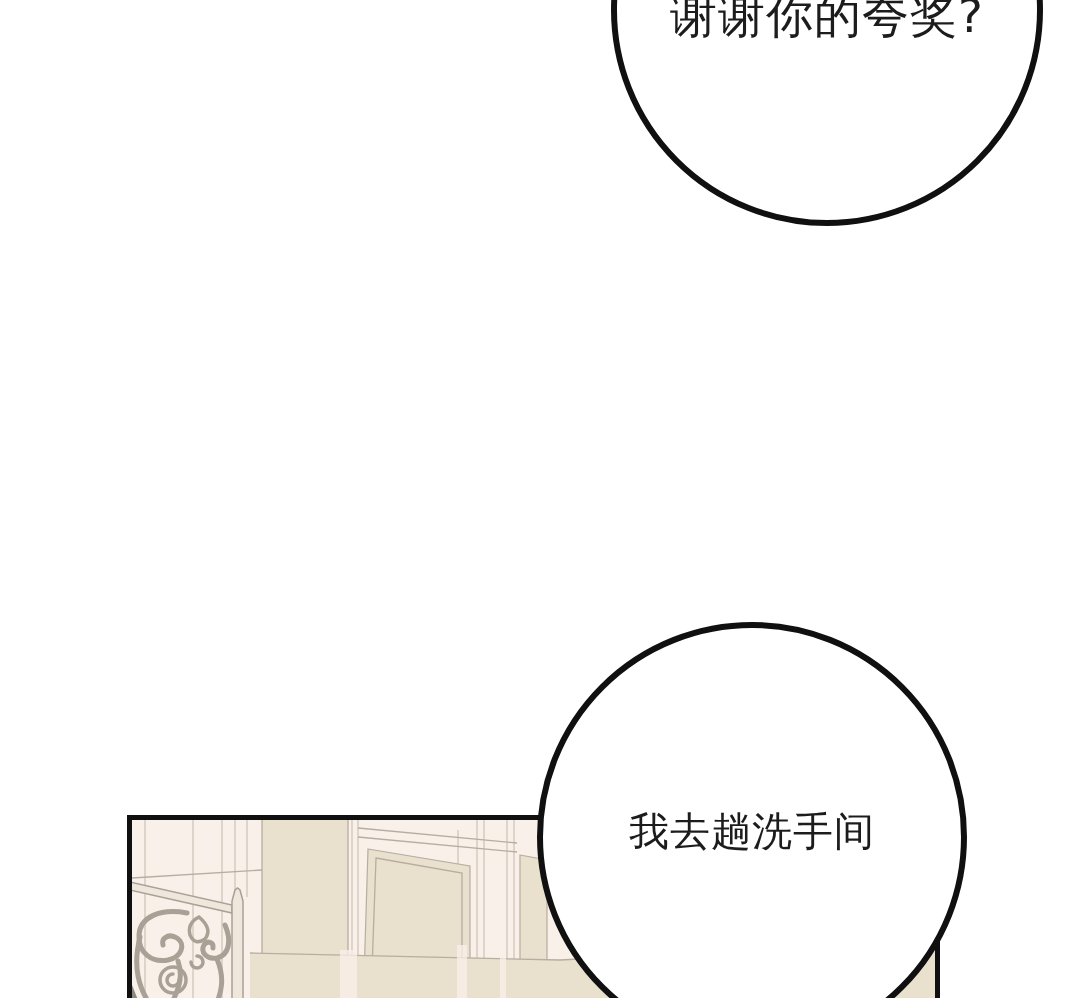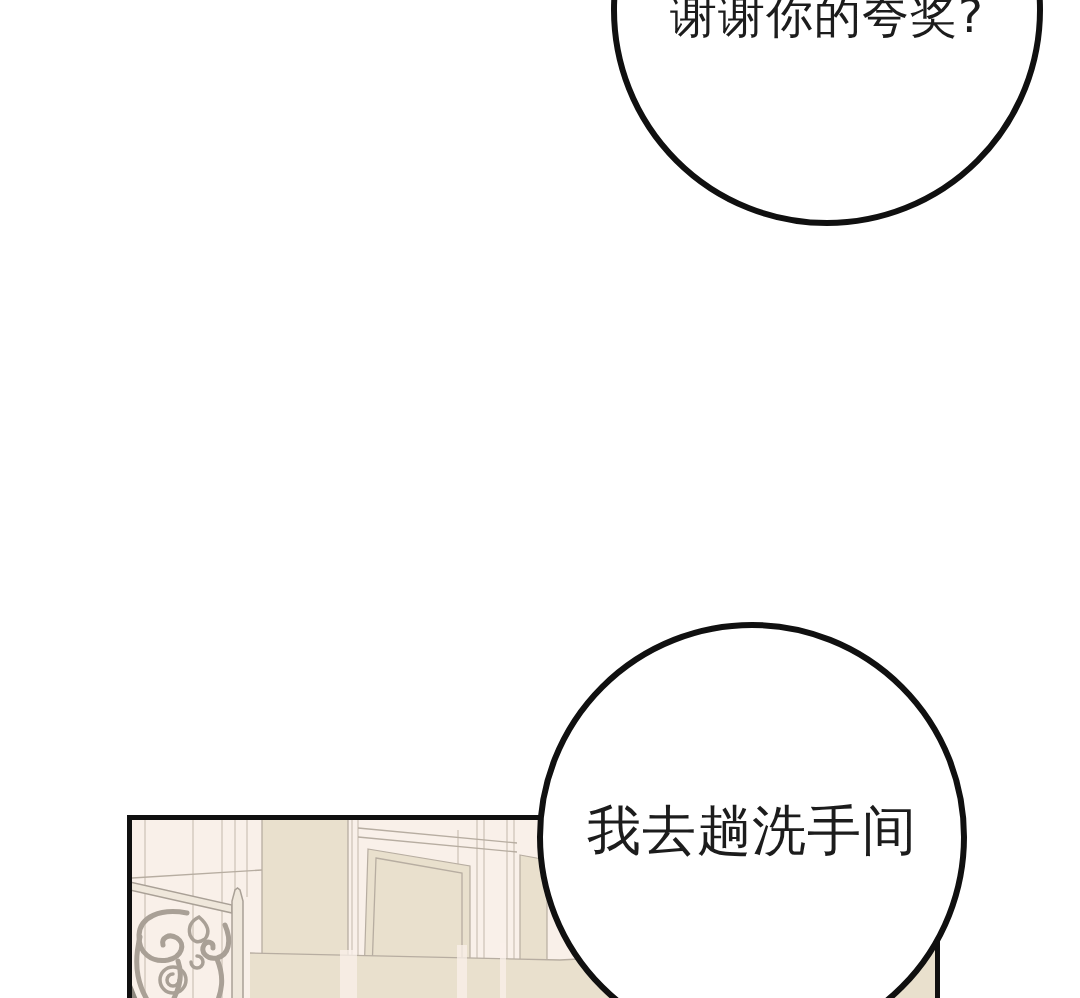--- a/index.html
+++ b/index.html
@@ -60,21 +60,21 @@
   }
   .bubble-top .speech-text {
     position: absolute;
     left: 0; right: 0;
     top: 190px;
     text-align: center;
     font-size: 47px;
     line-height: 1.1;
   }
   .bubble-bottom .speech-text {
-    font-size: 54px;
+    font-size: 40px;
     transform: translateY(-6px);
   }
 </style>
 </head>
 <body>
 
 <div class="panel">
   <svg width="803" height="190" viewBox="0 0 803 190" preserveAspectRatio="none">
 
     <g>

